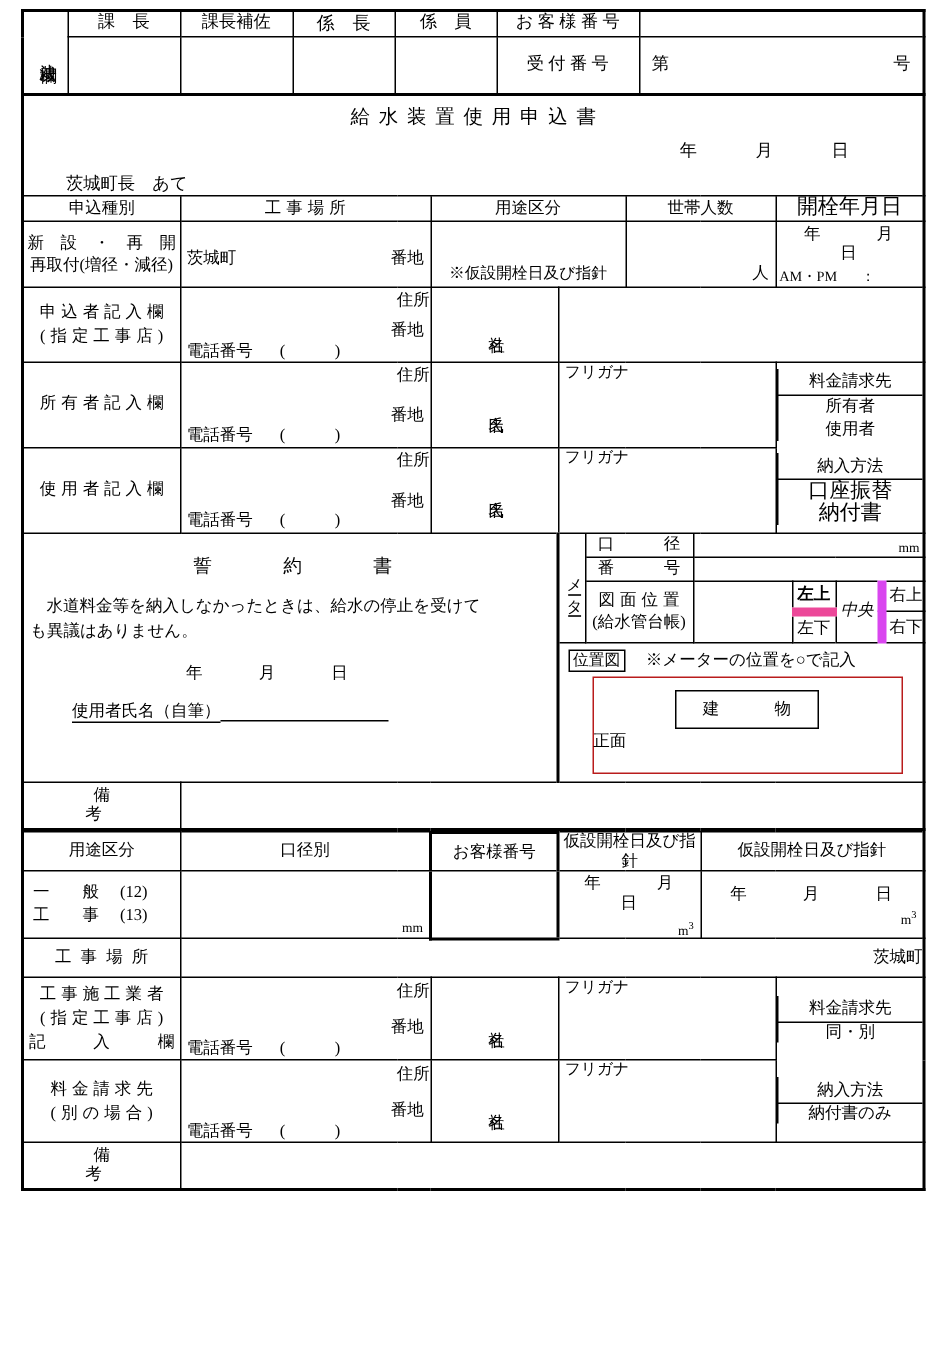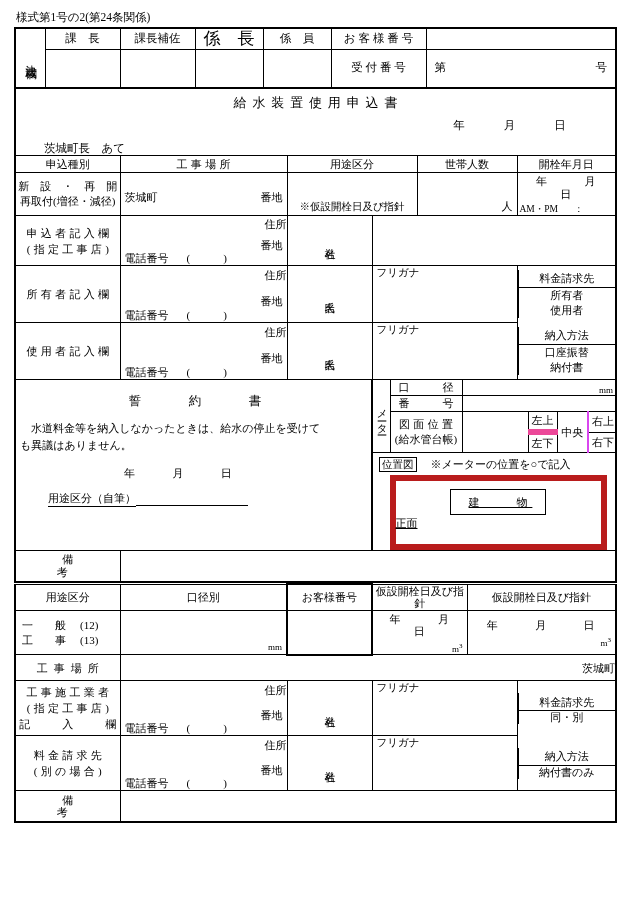--- a/index.html
+++ b/index.html
@@ -40,57 +40,55 @@
 
   .ttl{font-size:13px;letter-spacing:.45em;text-indent:.45em;text-align:center;}
 
   .ymd{letter-spacing:.1em;}
 
   .footnote{font-size:10.5px;line-height:14px;margin-top:3px;margin-left:2px;}
 
   .boxlbl{border:1px solid #000;display:inline-block;padding:0 2px;font-size:10.5px;line-height:13px;}
 
   .diagram-outer{
-    border:6px solid #b91c1c;width:205px;height:63px;margin:3px auto 0 auto;
+    border:1px solid #b91c1c;width:205px;height:63px;margin:3px auto 0 auto;
     position:relative;
-    text-decoration:underline;
   }
   .diagram-inner{
     border:1px solid #000;width:94px;height:24px;margin:8px auto 0 auto;
     text-align:center;font-size:11px;line-height:24px;letter-spacing:.45em;text-indent:.45em;
   }
   .diagram-front{font-size:11px;line-height:16px;}
 
   .sup{font-size:7px;vertical-align:super;}
 </style>
 </head>
 <body>
 
 <div class="page">
 
-  <div class="formno">様式第1号の2(第24条関係)</div>
 
   <table class="outer">
     <colgroup>
       <col style="width:30px">
         <col style="width:75px">
         <col style="width:75px">
         <col style="width:68px">
         <col style="width:68px">
       <col style="width:95px">
         <col style="width:190px">
     </colgroup>
     <tbody>
         <tr>
       <td rowspan="2" class="c">
         <div class="vert" style="font-size:11.5px;">決裁欄</div>
       </td>
       <td class="c" style="height:16px;font-size:11.5px;">課　長</td>
       <td class="c" style="height:16px;font-size:11.5px;">課長補佐</td>
-      <td class="c" style="height:16px;font-size:17px;">係　長</td>
+      <td class="c" style="height:16px;font-size:12px;">係　長</td>
       <td class="c" style="height:16px;font-size:11.5px;">係　員</td>
 
       <td class="c" style="height:16px;font-size:11.5px;letter-spacing:.25em;text-indent:.25em;">お客様番号</td>
       <td></td>
     </tr>
     <tr>
       <td style="height:37px;"></td>
       <td></td>
       <td></td>
       <td></td>
@@ -125,21 +123,21 @@
         <div class="r ymd" style="font-size:11.5px;margin-top:9px;padding-right:48px;">年　　　月　　　日</div>
         <div class="l" style="font-size:11.5px;margin-top:9px;padding-left:28px;">茨城町長　あて</div>
       </td>
     </tr>
 
     <tr>
       <td class="c" style="height:16px;font-size:11px;">申込種別</td>
       <td colspan="2" class="c sp1" style="font-size:11px;">工事場所</td>
       <td colspan="2" class="c" style="font-size:11px;">用途区分</td>
       <td colspan="2" class="c" style="font-size:11px;">世帯人数</td>
-      <td class="c" style="font-size:11px;margin-top:44px;">開栓年月日</td>
+      <td class="c" style="font-size:14px;margin-top:44px;">開栓年月日</td>
     </tr>
 
     <tr>
       <td class="c" style="height:32px;font-size:11px;line-height:15px;">
         <div>新　設　・　再　開</div>
         <div>再取付(増径・減径)</div>
       </td>
       <td colspan="2">
         <div style="display:flex;justify-content:space-between;padding:0 4px;font-size:11px;margin-top:6px;">
           <span>茨城町</span>
@@ -225,40 +223,40 @@
       <td colspan="3" class="l" style="vertical-align:top;">
         <div style="font-size:10.5px;padding:1px 0 0 4px;">フリガナ</div>
       </td>
       <td class="nb" style="padding:0;">
         <table style="width:100%;height:100%;border-collapse:collapse;">
           <tbody>
                 <tr>
                   <td class="c" style="height:17px;border:none;border-bottom:1px solid #000;border-left:1px solid #000;font-size:11px;">納入方法</td>
                 </tr>
           <tr>
-                  <td class="c" style="border:none;border-left:1px solid #000;font-size:11px;line-height:15px;">
+                  <td class="c" style="border:none;border-left:1px solid #000;font-size:14px;line-height:15px;">
             <div>口座振替</div>
             <div>納付書</div>
           </td>
                 </tr>
         </tbody>
             </table>
       </td>
     </tr>
 
     <tr>
       <td colspan="4" style="vertical-align:top;padding:0;height:150px;border-right:2px solid #000;">
         <div class="ttl" style="margin-top:14px;font-size:12.5px;letter-spacing:.2em;">誓　　　約　　　書</div>
         <div style="font-size:11px;line-height:17px;margin-top:12px;padding:0 4px;">
           <div>　水道料金等を納入しなかったときは、給水の停止を受けて</div>
           <div>も異議はありません。</div>
         </div>
         <div class="c ymd" style="font-size:11px;margin-top:13px;padding-right:30px;">年　　　月　　　日</div>
         <div style="margin-top:12px;padding-left:32px;font-size:11px;">
-          <span style="border-bottom:1px solid #000;display:inline-block;padding-bottom:1px;">用途区分（自筆）</span><span style="border-bottom:1px solid #000;display:inline-block;width:112px;">&nbsp;</span>
+          <span style="border-bottom:1px solid #000;display:inline-block;padding-bottom:1px;">使用者氏名（自筆）</span><span style="border-bottom:1px solid #000;display:inline-block;width:112px;">&nbsp;</span>
         </div>
       </td>
 
       <td colspan="4" style="padding:0;vertical-align:top;">
         <table style="width:100%;border-collapse:collapse;">
           <colgroup>
                 <col style="width:17px">
                 <col style="width:72px">
                 <col style="width:66px">
                 <col style="width:29px">
@@ -278,22 +276,22 @@
           <tr>
             <td class="c" style="height:15px;border:none;border-bottom:1px solid #000;border-right:1px solid #000;font-size:11px;">番　　　号</td>
             <td colspan="4" style="border:none;border-bottom:1px solid #000;"></td>
           </tr>
           <tr>
             <td rowspan="2" class="c" style="border:none;border-bottom:1px solid #000;border-right:1px solid #000;font-size:11px;line-height:15px;">
               <div class="sp1">図面位置</div>
               <div>(給水管台帳)</div>
             </td>
             <td rowspan="2" style="border:none;border-bottom:1px solid #000;border-right:1px solid #000;"></td>
-            <td class="c" style="height:17px;border:none;border-bottom:6px solid #ec4899;border-right:1px solid #000;font-size:11px;">左上</td>
-            <td rowspan="2" class="c" style="border:none;border-bottom:1px solid #000;border-right:2px solid #d946ef;font-size:11px;">中央</td>
+            <td class="c" style="height:17px;border:none;border-bottom:6px solid #ec4899;border-right:1px solid #000;font-size:11px;font-weight:bold;">左上</td>
+            <td rowspan="2" class="c" style="border:none;border-bottom:1px solid #000;border-right:6px solid #d946ef;font-size:11px;font-style:italic;">中央</td>
             <td class="c" style="border:none;border-bottom:1px solid #000;font-size:11px;">右上</td>
           </tr>
           <tr>
             <td class="c" style="height:17px;border:none;border-bottom:1px solid #000;border-right:1px solid #000;font-size:11px;">左下</td>
             <td class="c" style="border:none;border-bottom:1px solid #000;font-size:11px;">右下</td>
           </tr>
           <tr>
             <td colspan="6" style="border:none;padding:4px 0 0 6px;height:88px;vertical-align:top;">
               <div style="display:flex;align-items:center;">
                 <span class="boxlbl">位置図</span>

